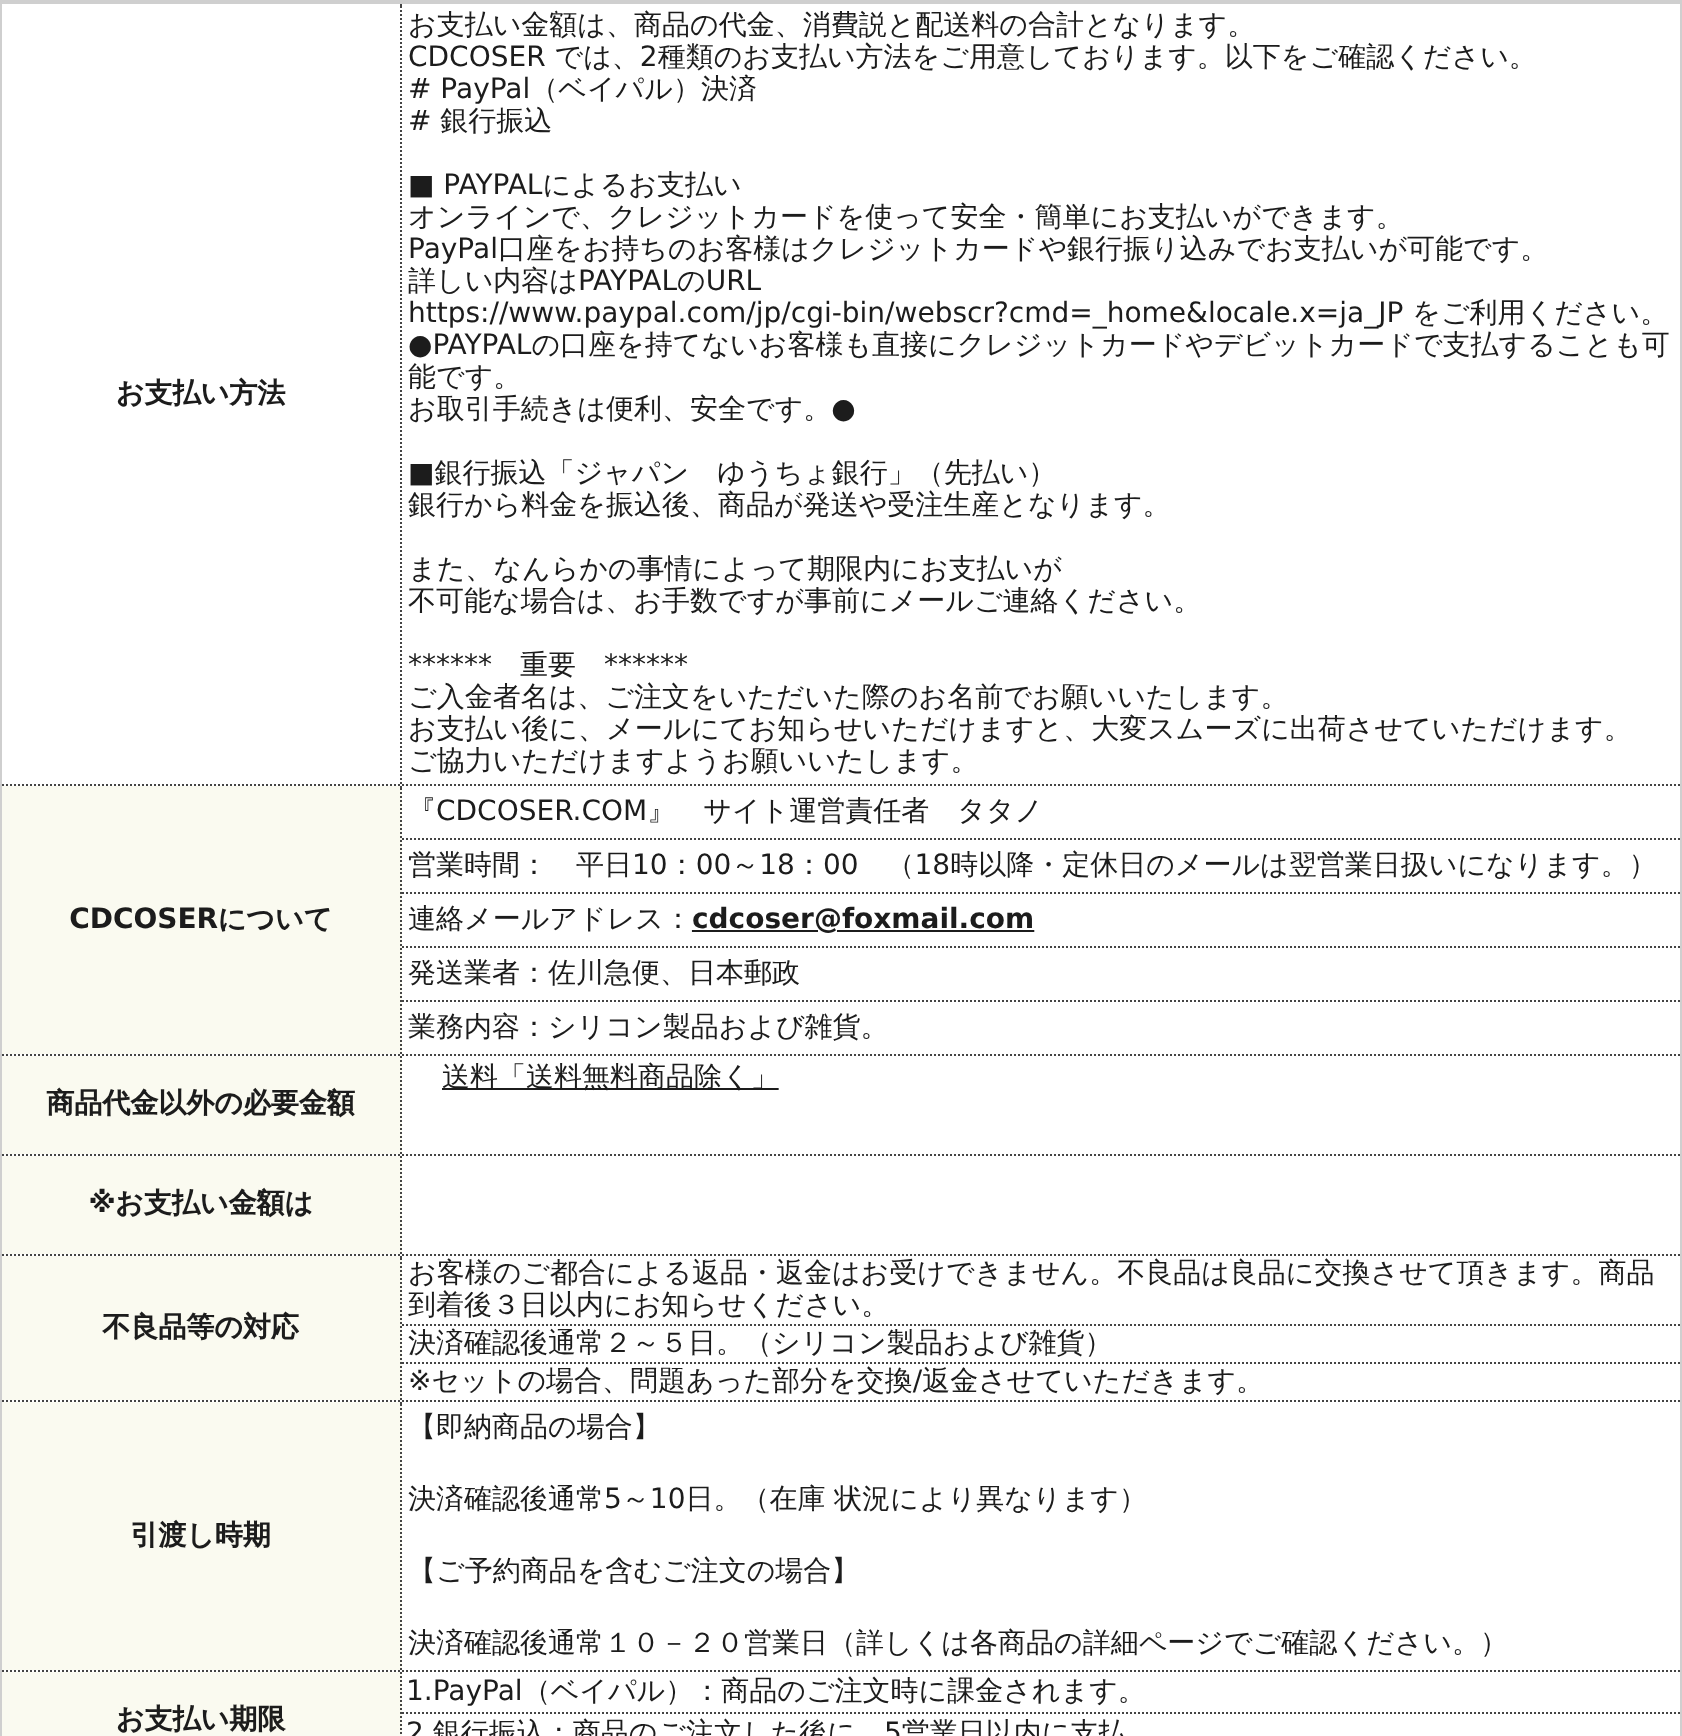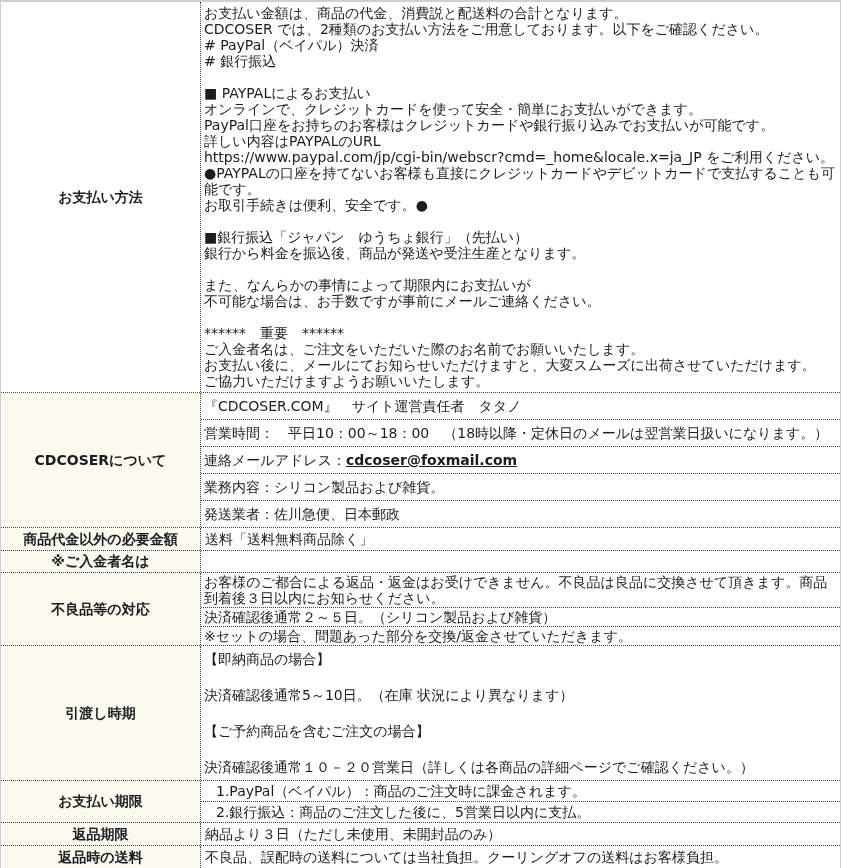--- a/index.html
+++ b/index.html
@@ -29,21 +29,21 @@
     box-sizing: border-box;
     background: #fafaf0;
     border-right: 1px dotted #444;
     display: flex;
     align-items: center;
     justify-content: center;
     text-align: center;
     font-weight: bold;
     font-size: 14px;
     line-height: 17px;
-    padding: 2px;
+    padding: 16px;
   }
   .label-cell.plain { background: #ffffff; }
   .content-cell {
     flex: 1 1 auto;
     min-width: 0;
     display: flex;
     flex-direction: column;
     justify-content: flex-start;
   }
   .body-text {
@@ -55,25 +55,26 @@
   }
   .body-text.delivery { line-height: 18px; padding: 4px 3px; }
   .sub {
     font-size: 14px;
     line-height: 16px;
     border-bottom: 1px dotted #444;
     padding: 5px 3px;
   }
   .sub:last-child { border-bottom: none; }
   .sub.tight { padding: 1px 3px; }
-  .sub.mid { padding: 2px 15px; }
+  .sub.mid { padding: 2px 2px; }
   .simple-text {
     font-size: 14px;
     line-height: 16px;
-    padding: 3px 4px;
+    padding: 3px 20px;
+    text-decoration: underline;
   }
   .email-strong { font-weight: bold; text-decoration: underline; }
 </style>
 </head>
 <body>
 
 <div class="guide-table">
 
   <div class="row">
     <div class="label-cell plain">お支払い方法</div>
@@ -103,34 +104,34 @@
 ご協力いただけますようお願いいたします。</div>
     </div>
   </div>
 
   <div class="row">
     <div class="label-cell">CDCOSERについて</div>
     <div class="content-cell">
       <div class="sub">『CDCOSER.COM』　サイト運営責任者　タタノ</div>
       <div class="sub">営業時間：　平日10：00～18：00　（18時以降・定休日のメールは翌営業日扱いになります。）</div>
       <div class="sub"><span>連絡メールアドレス：</span><span class="email-strong">cdcoser@foxmail.com</span></div>
+      <div class="sub">発送業者：佐川急便、日本郵政</div>
       <div class="sub">業務内容：シリコン製品および雑貨。</div>
-      <div class="sub">発送業者：佐川急便、日本郵政</div>
     </div>
   </div>
 
   <div class="row">
     <div class="label-cell">商品代金以外の必要金額</div>
     <div class="content-cell">
       <div class="simple-text">送料「送料無料商品除く」</div>
     </div>
   </div>
 
   <div class="row">
-    <div class="label-cell">※ご入金者名は</div>
+    <div class="label-cell">※お支払い金額は</div>
   </div>
 
   <div class="row">
     <div class="label-cell">不良品等の対応</div>
     <div class="content-cell">
       <div class="sub tight">お客様のご都合による返品・返金はお受けできません。不良品は良品に交換させて頂きます。商品到着後３日以内にお知らせください。</div>
       <div class="sub tight">決済確認後通常２～５日。（シリコン製品および雑貨）</div>
       <div class="sub tight">※セットの場合、問題あった部分を交換/返金させていただきます。</div>
     </div>
   </div>

